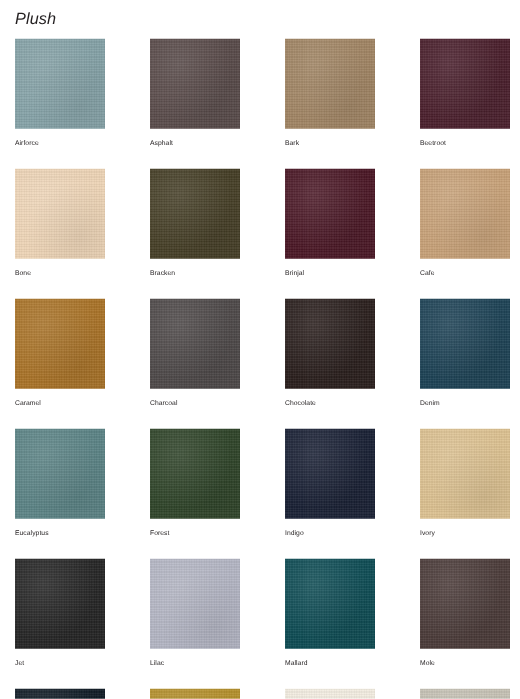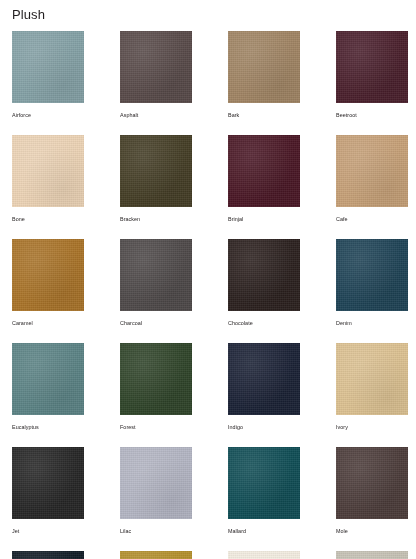--- a/index.html
+++ b/index.html
@@ -22,20 +22,21 @@
     padding: 7px 12px 0 12px;
     position: relative;
   }
   .page-title {
     font-size: 13px;
     font-weight: 400;
     line-height: 16px;
     letter-spacing: 0.1px;
     margin: 0 0 8px 0;
     color: #231f20;
+    font-style: italic;
   }
   .swatch-grid {
     display: grid;
     grid-template-columns: repeat(4, 72px);
     column-gap: 36px;
     row-gap: 16px;
     align-content: start;
   }
   .swatch-cell {
     width: 72px;

